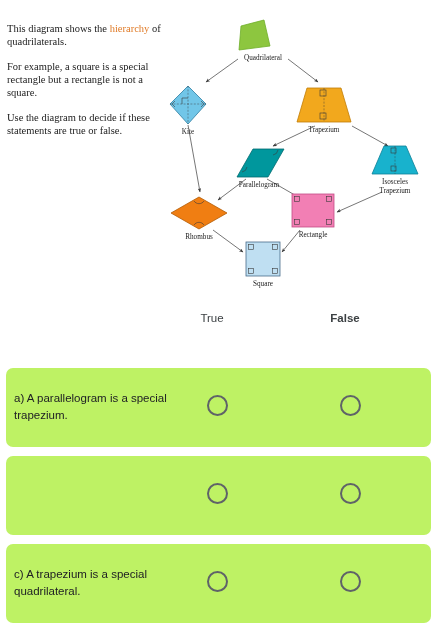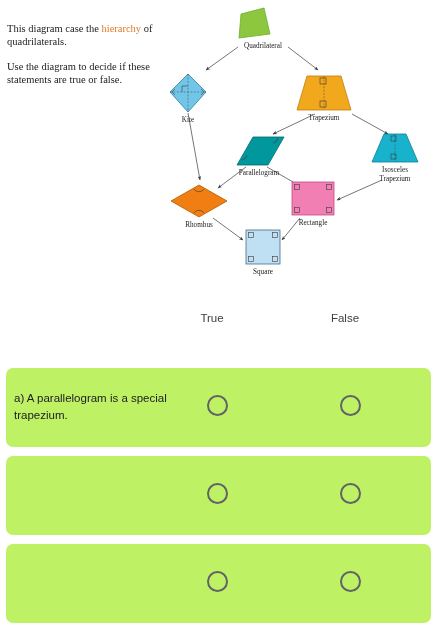--- a/index.html
+++ b/index.html
@@ -16,32 +16,32 @@
 
   #explanation{
     position:absolute;left:7px;top:22px;width:160px;
     font-family:"Liberation Serif", serif;
     font-size:10.5px;line-height:13px;color:#1b1b1b;
   }
   #explanation p{margin:0 0 12px 0;}
   #explanation p:last-child{margin-bottom:7px;}
   .hl{color:#e07b28;text-align:right;}
 
-  #diagram{position:absolute;left:160px;top:0;width:277px;height:300px;}
+  #diagram{position:absolute;left:160px;top:12px;width:277px;height:300px;}
   #diagram svg{display:block;}
 
   
   #answer-header{position:absolute;left:0;top:312px;width:437px;height:30px;padding-left:12px;}
   .col-head{
     position:absolute;top:0;
     font-size:11.5px;color:#3c4043;
     text-align:center;width:80px;
   }
   #head-true{left:172px;}
-  #head-false{left:305px;}
+  #head-false{left:305px;font-weight:bold;}
 
   
   .qrow{
     position:absolute;left:6px;width:425px;height:79px;
     background:#bef264;border-radius:7px;
   }
   #row-a{top:368px;}
   #row-b{top:456px;}
   #row-c{top:544px;}
 
@@ -68,21 +68,22 @@
   .edge{stroke:#3b3b3b;stroke-width:0.7;fill:none;}
   .mark{stroke:#3b3b3b;stroke-width:0.6;fill:none;}
   .dash{stroke:#3b3b3b;stroke-width:0.45;fill:none;stroke-dasharray:2 1.4;}
 </style>
 </head>
 <body>
 
 <div id="top-area">
 
   <div id="explanation">
-    <p><span>This diagram case the </span><span class="hl">hierarchy</span><span> of quadrilaterals.</span></p>
+    <p><span>This diagram shows the </span><span class="hl">hierarchy</span><span> of quadrilaterals.</span></p>
+    <p>For example, a square is a special rectangle but a rectangle is not a square.</p>
     <p>Use the diagram to decide if these statements are true or false.</p>
   </div>
 
   <div id="diagram">
     <svg width="277" height="300" viewBox="0 0 277 300" xmlns="http://www.w3.org/2000/svg">
       <defs>
         <marker id="ah" markerWidth="7" markerHeight="7" refX="5.5" refY="2.5" orient="auto">
           <path d="M0,0 L6,2.5 L0,5 L1.6,2.5 z" fill="#3b3b3b"></path>
         </marker>
       </defs>
@@ -177,15 +178,16 @@
   <div class="radio radio-true"></div>
   <div class="radio radio-false"></div>
 </div>
 
 <div class="qrow" id="row-b">
   <div class="radio radio-true"></div>
   <div class="radio radio-false"></div>
 </div>
 
 <div class="qrow" id="row-c">
+  <div class="qtext">c) A trapezium is a special quadrilateral.</div>
   <div class="radio radio-true"></div>
   <div class="radio radio-false"></div>
 </div>
 
 </body></html>

